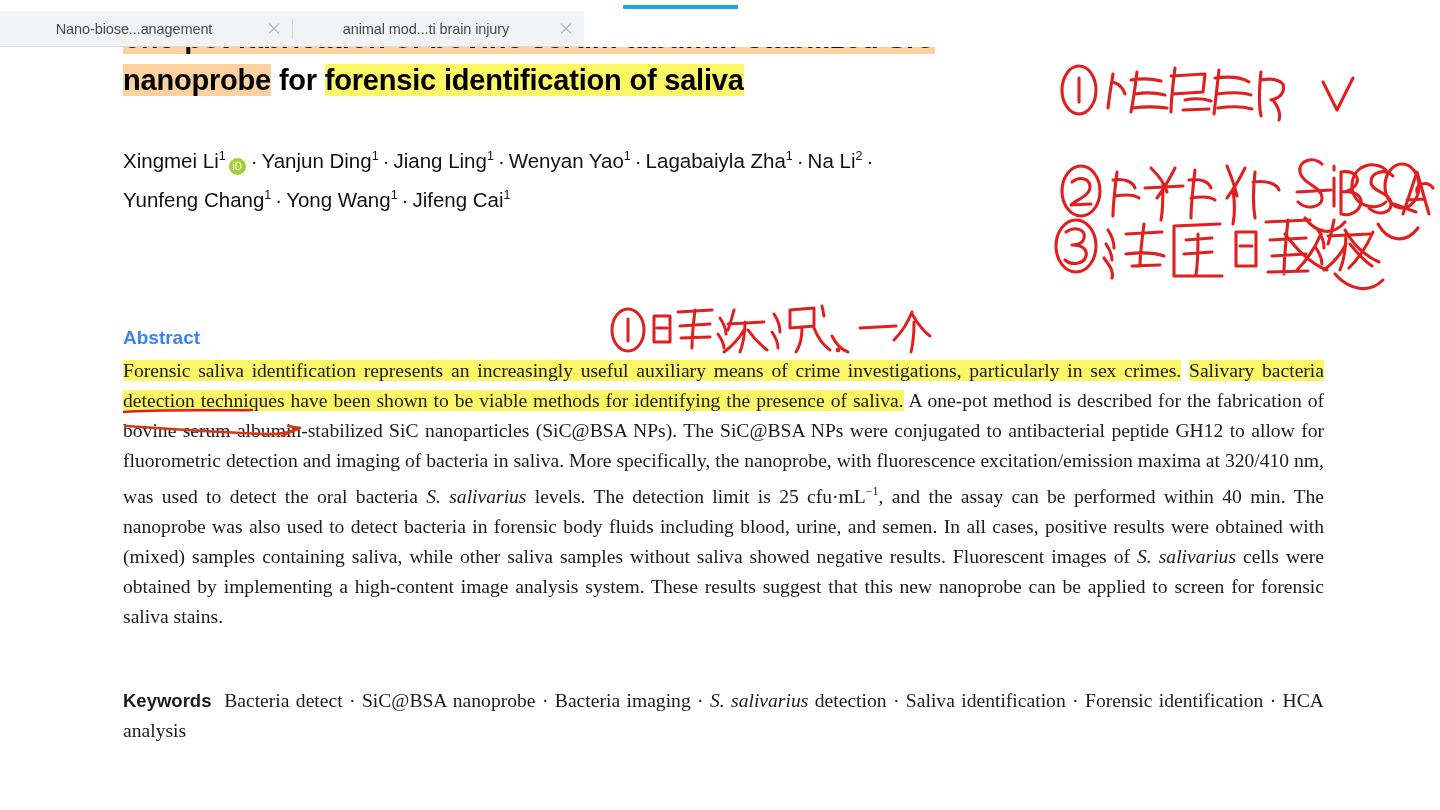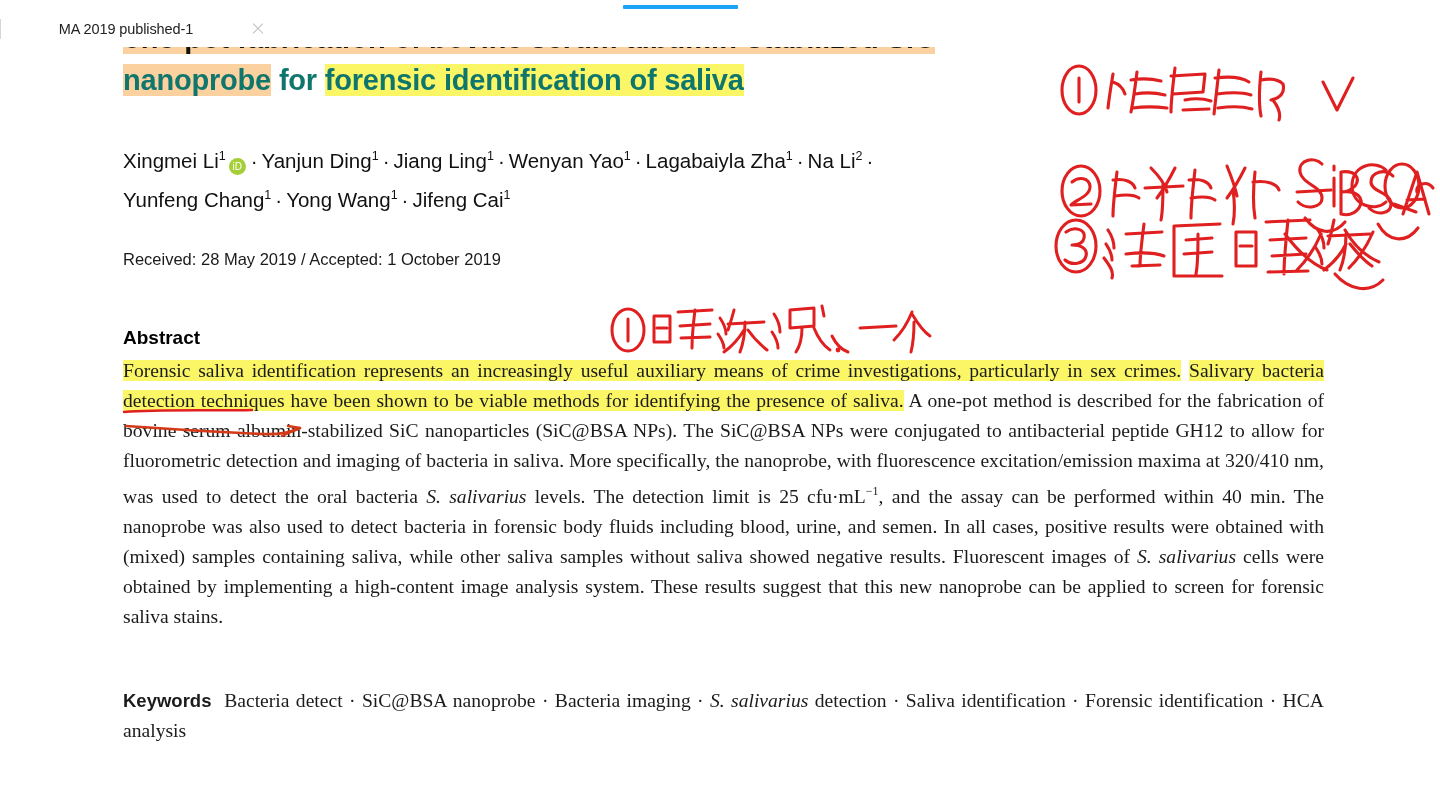--- a/index.html
+++ b/index.html
@@ -73,21 +73,21 @@
     font-family: "Liberation Sans", sans-serif;
     font-weight: bold; font-size: 29px; line-height: 38px;
     color: #111; white-space: nowrap; margin-top: -26px;
   }
   .hl-orange { background: #fbd19f; }
   .hl-yellow { background: #fbf665; }
 
   .title {
     position: absolute; left: 0; top: 13px; width: 1100px;
     font-weight: bold; font-size: 29px; line-height: 40px;
-    color: #0f766e; letter-spacing: -0.2px;
+    color: #000000; letter-spacing: -0.2px;
   }
 
   .authors {
     position: absolute; left: 0; top: 92px; width: 900px;
     font-size: 20.5px; line-height: 34px; color: #111;
   }
   .authors sup { font-size: 12.5px; vertical-align: super; }
   .orcid {
     display: inline-block; width: 17px; height: 17px; border-radius: 50%;
     background: #a6ce39; color: #fff; font-size: 10px; font-weight: normal;
@@ -101,21 +101,21 @@
     font-size: 16.5px; line-height: 25px; color: #1a1a1a;
   }
   .copy-c {
     display: inline-block; width: 14px; height: 14px; border: 1px solid #555;
     border-radius: 50%; font-size: 10px; line-height: 13px; text-align: center;
     color: #444; vertical-align: 1px; margin-right: 4px;
   }
 
   .abstract-head {
     position: absolute; left: 0; top: 280px;
-    font-weight: bold; font-size: 19px; color: #000000; text-align: center;
+    font-weight: bold; font-size: 19px; color: #3b82f6; text-align: center;
   }
 
   .abstract {
     position: absolute; left: 0; top: 309px; width: 1201px;
     font-family: "Liberation Serif", serif;
     font-size: 19.6px; line-height: 30px; color: #1b1b1b;
     text-align: justify; text-align-last: left;
   }
   .abstract sup { font-size: 12px; vertical-align: super; }
   .ital { font-style: italic; }
@@ -139,50 +139,54 @@
 </head>
 <body>
 
 <div id="root">
 
   <div class="tabstrip">
     <div class="progress-bar"></div>
     <div class="strip-left-edge"></div>
     <div class="tab-row">
 
-
-
-
-
-      <div class="tab active" style="width:276px">
+      <div class="tab nosep" style="width:292px">
+
+        <span class="tab-title">Nano-biose...anagement</span>
+        <span class="tab-close"></span>
+      </div>
+
+      <div class="tab" style="width:292px">
         <span class="sep"></span>
-        <span class="tab-title">MA 2019 published-1</span>
+        <span class="tab-title">animal mod...ti brain injury</span>
         <span class="tab-close"></span>
       </div>
+
+
+
 
     </div>
   </div>
 
   <div class="page">
     <div class="paper">
 
       <div class="title-clip">
         <div class="title-line-hidden"><span class="hl-orange">one-pot fabrication of bovine serum albumin-stabilized SiC</span></div>
       </div>
 
       <div class="title">
         <span class="hl-orange">nanoprobe</span><span> for </span><span class="hl-yellow">forensic identification of saliva</span>
       </div>
 
       <div class="authors">
         <span>Xingmei Li</span><sup>1</sup><span class="orcid">iD</span><span class="dotsep">·</span><span>Yanjun Ding</span><sup>1</sup><span class="dotsep">·</span><span>Jiang Ling</span><sup>1</sup><span class="dotsep">·</span><span>Wenyan Yao</span><sup>1</sup><span class="dotsep">·</span><span>Lagabaiyla Zha</span><sup>1</sup><span class="dotsep">·</span><span>Na Li</span><sup>2</sup><span class="dotsep">·</span><br><span>Yunfeng Chang</span><sup>1</sup><span class="dotsep">·</span><span>Yong Wang</span><sup>1</sup><span class="dotsep">·</span><span>Jifeng Cai</span><sup>1</sup>
       </div>
 
       <div class="dates">
-        <div>Received: 28 May 2019 / Accepted: 1 October 2019</div>
       </div>
 
       <div class="abstract-head">Abstract</div>
 
       <div class="abstract"><span class="hl-yellow">Forensic saliva identification represents an increasingly useful auxiliary means of crime investigations, particularly in sex crimes.</span> <span class="hl-yellow">Salivary bacteria detection techniques have been shown to be viable methods for identifying the presence of saliva.</span><span> A one-pot method is described for the fabrication of bovine serum albumin-stabilized SiC nanoparticles (SiC@BSA NPs). The SiC@BSA NPs were conjugated to antibacterial peptide GH12 to allow for fluorometric detection and imaging of bacteria in saliva. More specifically, the nanoprobe, with fluorescence excitation/emission maxima at 320/410 nm, was used to detect the oral bacteria </span><span class="ital">S. salivarius</span><span> levels. The detection limit is 25 cfu·mL</span><sup>−1</sup><span>, and the assay can be performed within 40 min. The nanoprobe was also used to detect bacteria in forensic body fluids including blood, urine, and semen. In all cases, positive results were obtained with (mixed) samples containing saliva, while other saliva samples without saliva showed negative results. Fluorescent images of </span><span class="ital">S. salivarius</span><span> cells were obtained by implementing a high-content image analysis system. These results suggest that this new nanoprobe can be applied to screen for forensic saliva stains.</span></div>
 
       <div class="keywords"><span class="kw-head">Keywords</span>&nbsp; <span>Bacteria detect</span> · <span>SiC@BSA nanoprobe</span> · <span>Bacteria imaging</span> · <span class="ital">S. salivarius</span><span> detection</span> · <span>Saliva identification</span> · <span>Forensic identification</span> · <span>HCA analysis</span></div>
 
     </div>
 

